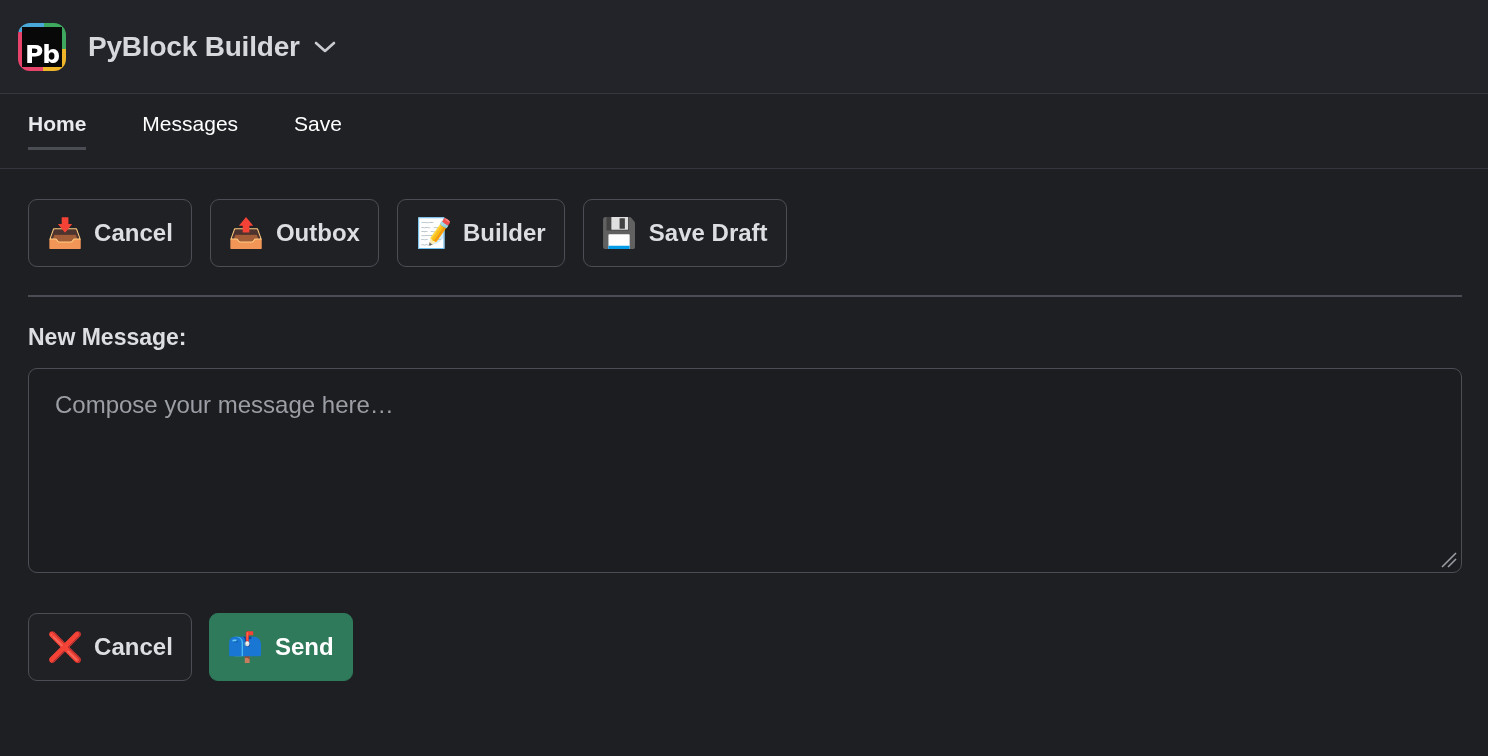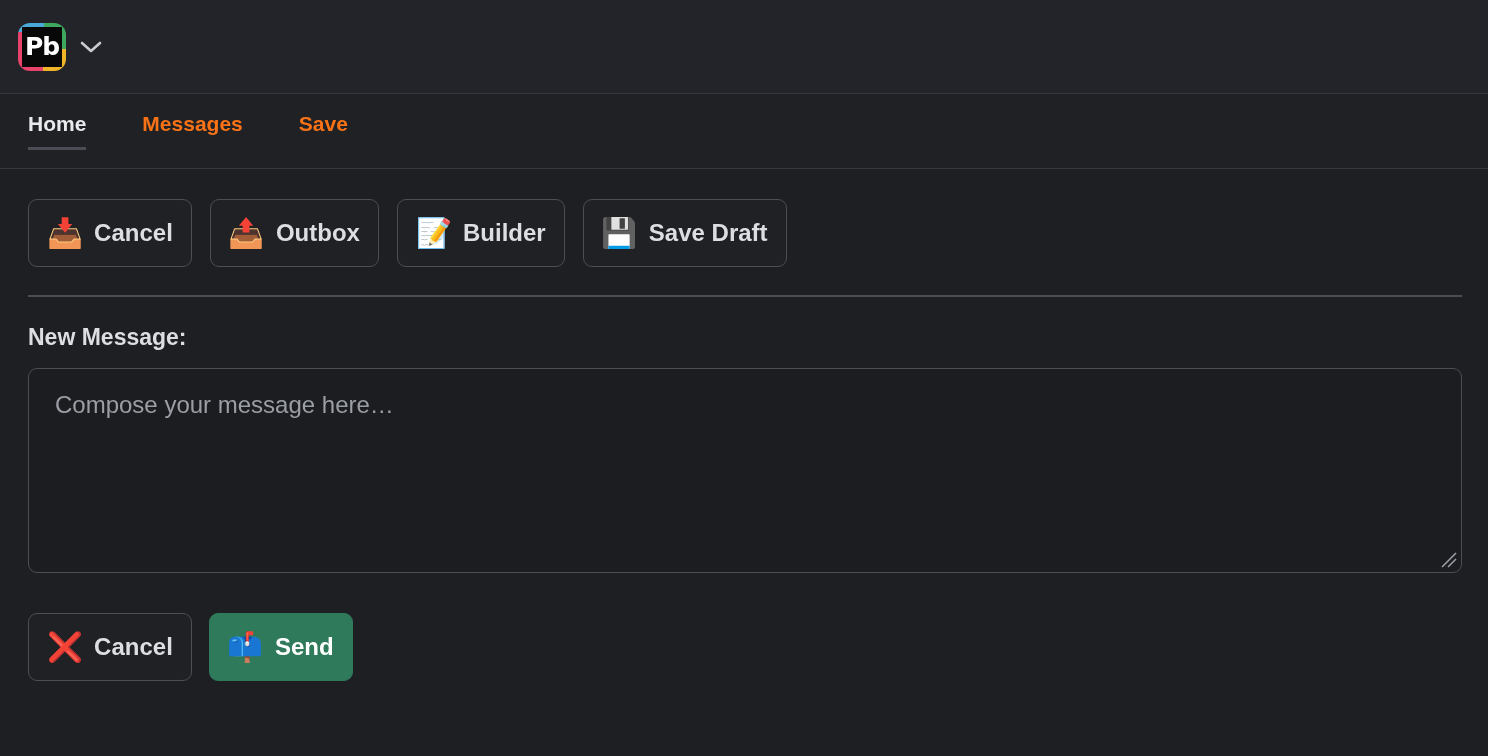--- a/index.html
+++ b/index.html
@@ -35,21 +35,21 @@
       linear-gradient(to right, #e8436b 0%, #e8436b 52%, #f0b429 52%, #f0b429 100%) bottom / 100% 4px no-repeat,
       #0a0a0a;
     overflow: hidden;
   }
   .app-logo .logo-inner {
     position: absolute;
     inset: 4px;
     background: #080808;
     border-radius: 9px;
     display: flex;
-    align-items: center;
+    align-items: flex-end;
     justify-content: center;
   }
   .app-logo .logo-text {
     color: #ffffff;
     font-size: 25px;
     font-weight: bold;
     letter-spacing: -1px;
     line-height: 1;
     font-family: "DejaVu Sans", sans-serif;
   }
@@ -74,23 +74,23 @@
     height: 75px;
     background: #1f2125;
     border-bottom: 1px solid #34373d;
     display: flex;
     align-items: center;
     padding-left: 28px;
     gap: 0;
   }
   .tab {
     position: relative;
-    color: #f97316;
+    color: #ffffff;
     font-size: 21px;
-    font-weight: bold;
+    font-weight: normal;
     padding: 0 0 16px 0;
     margin-right: 56px;
     cursor: pointer;
     line-height: 1;
   }
   .tab.active {
     color: #e9eaec;
     font-weight: bold;
   }
   .tab.active::after {
@@ -202,20 +202,21 @@
 </style>
 </head>
 <body>
 
 <div class="app-header">
   <div class="app-logo">
     <div class="logo-inner">
       <span class="logo-text">Pb</span>
     </div>
   </div>
+  <span class="app-title">PyBlock Builder</span>
   <span class="title-chevron">
     <svg width="22" height="14" viewBox="0 0 22 14" aria-hidden="true">
       <path d="M2 3 L11 11 L20 3" fill="none" stroke="#c9cbd0" stroke-width="2.6" stroke-linecap="round" stroke-linejoin="round"></path>
     </svg>
   </span>
 </div>
 
 <div class="tab-bar">
   <div class="tab active">Home</div>
   <div class="tab">Messages</div>

